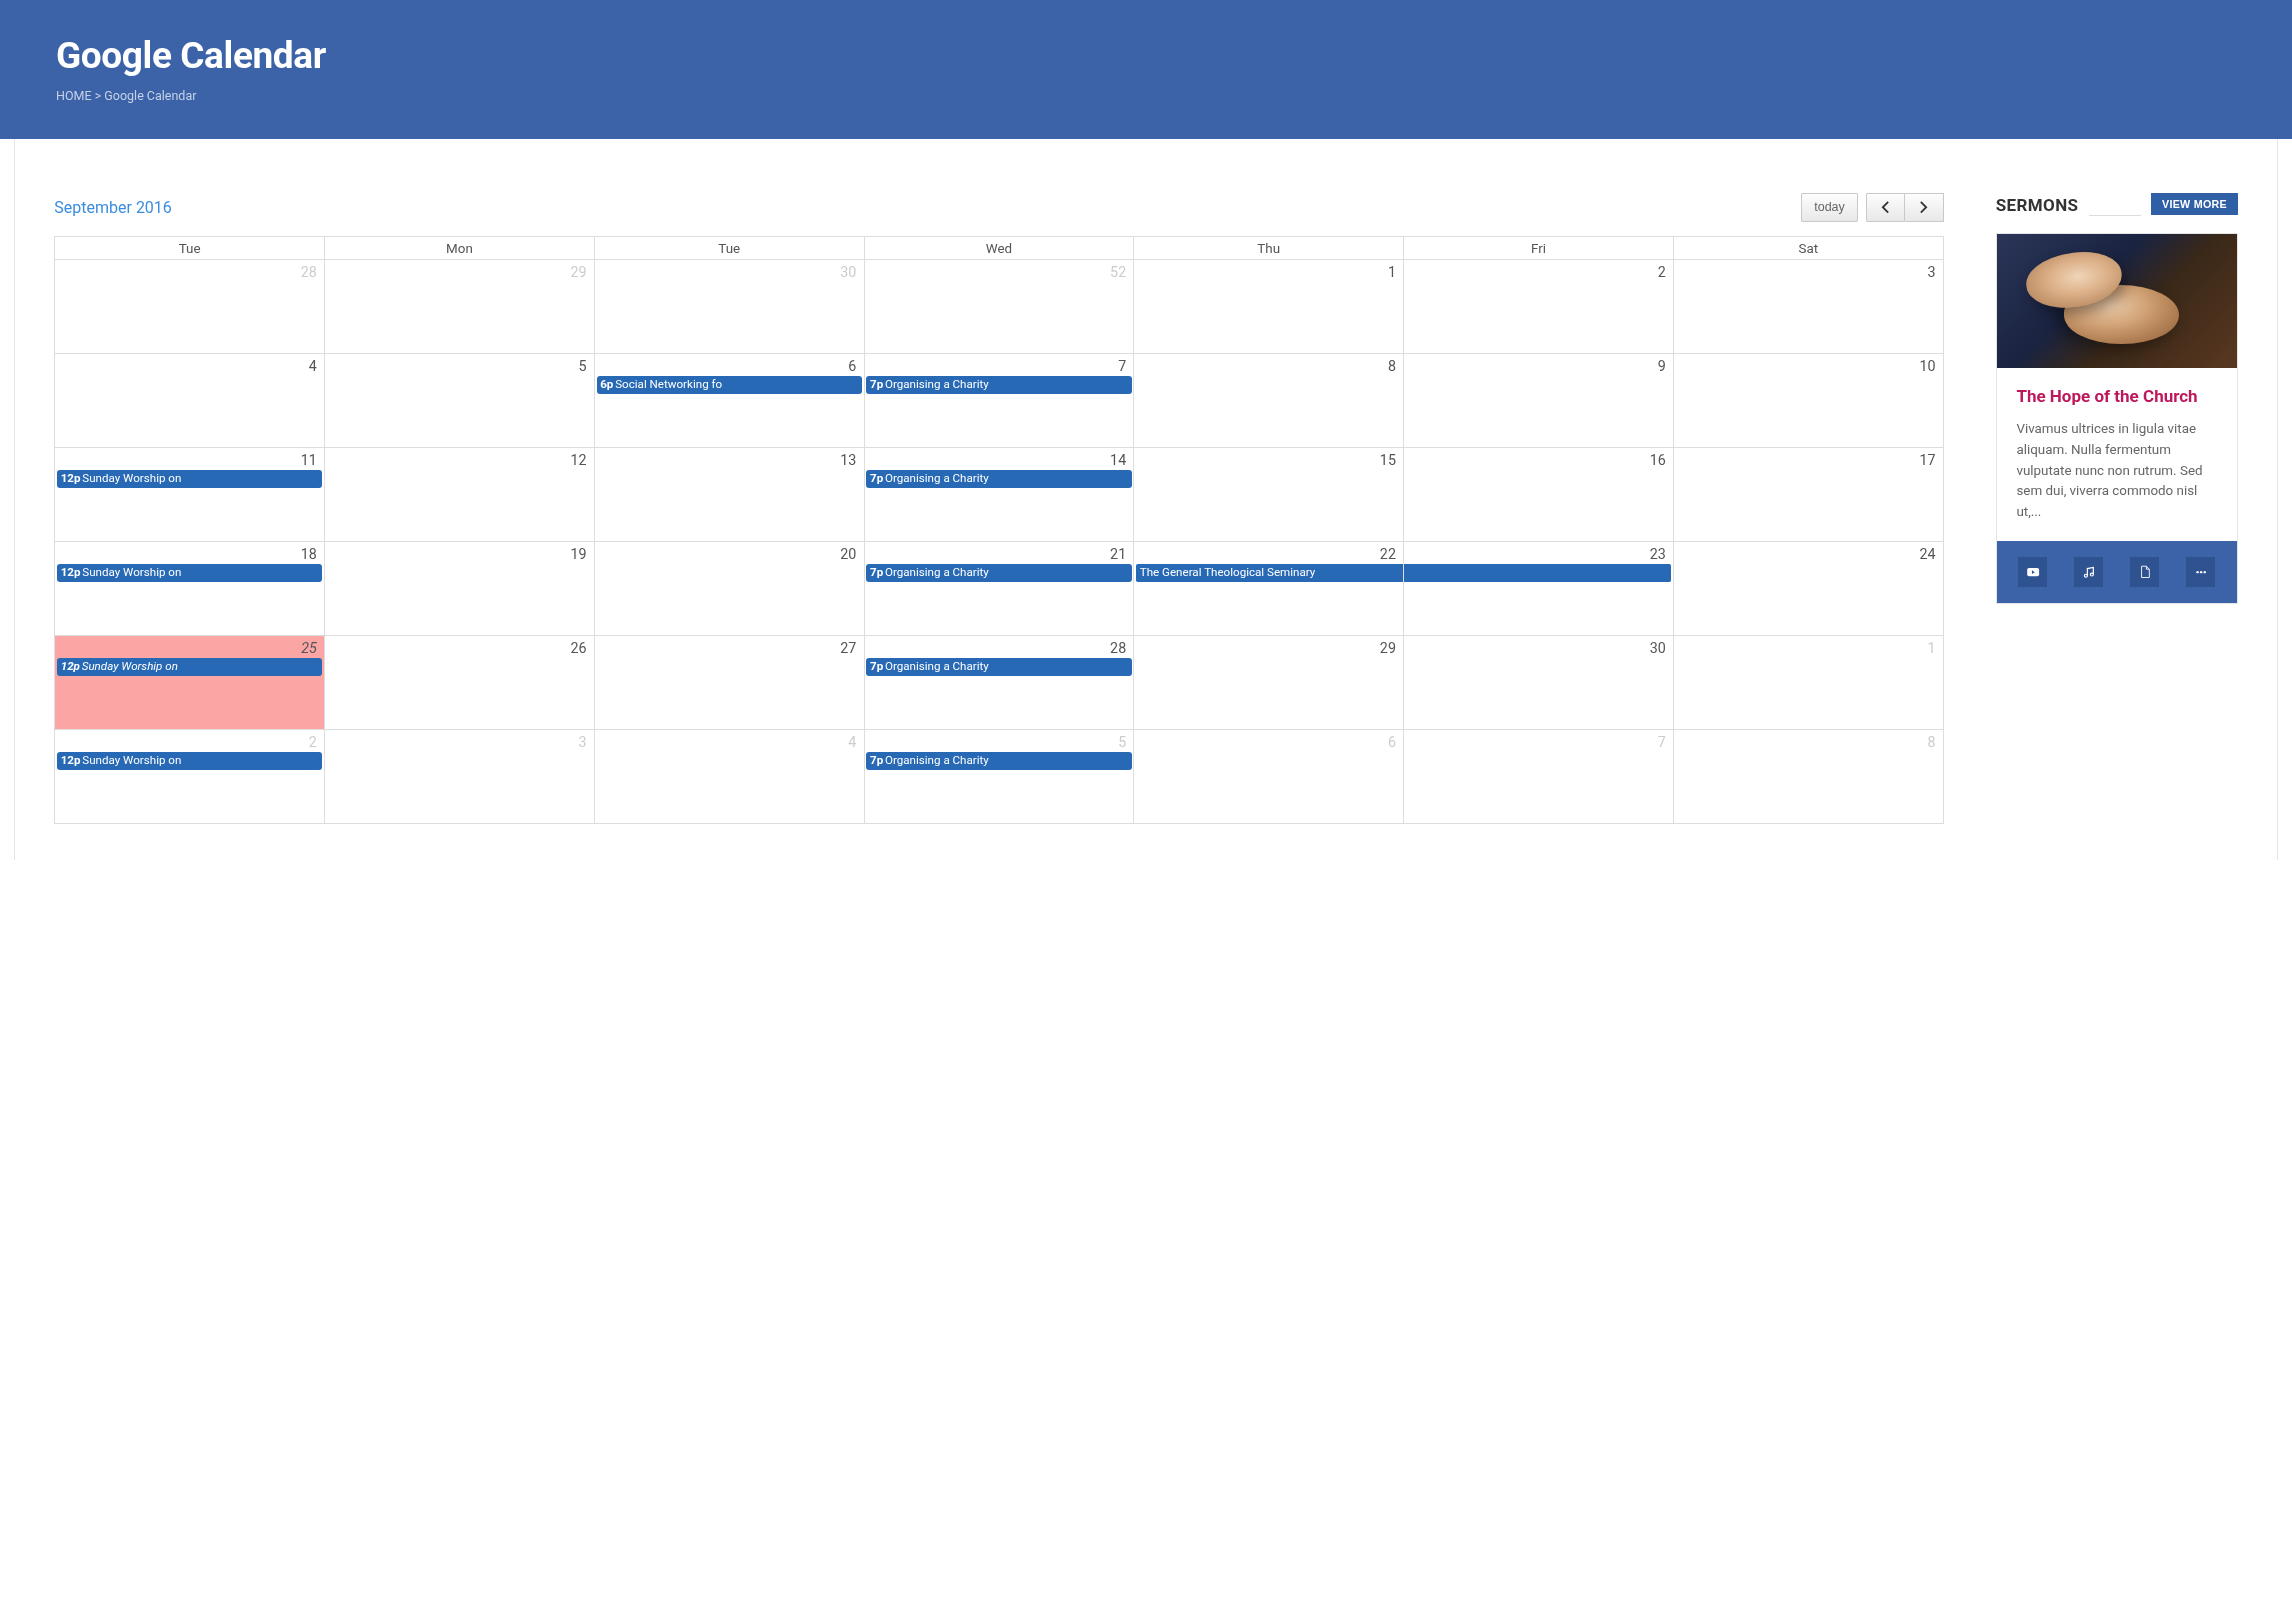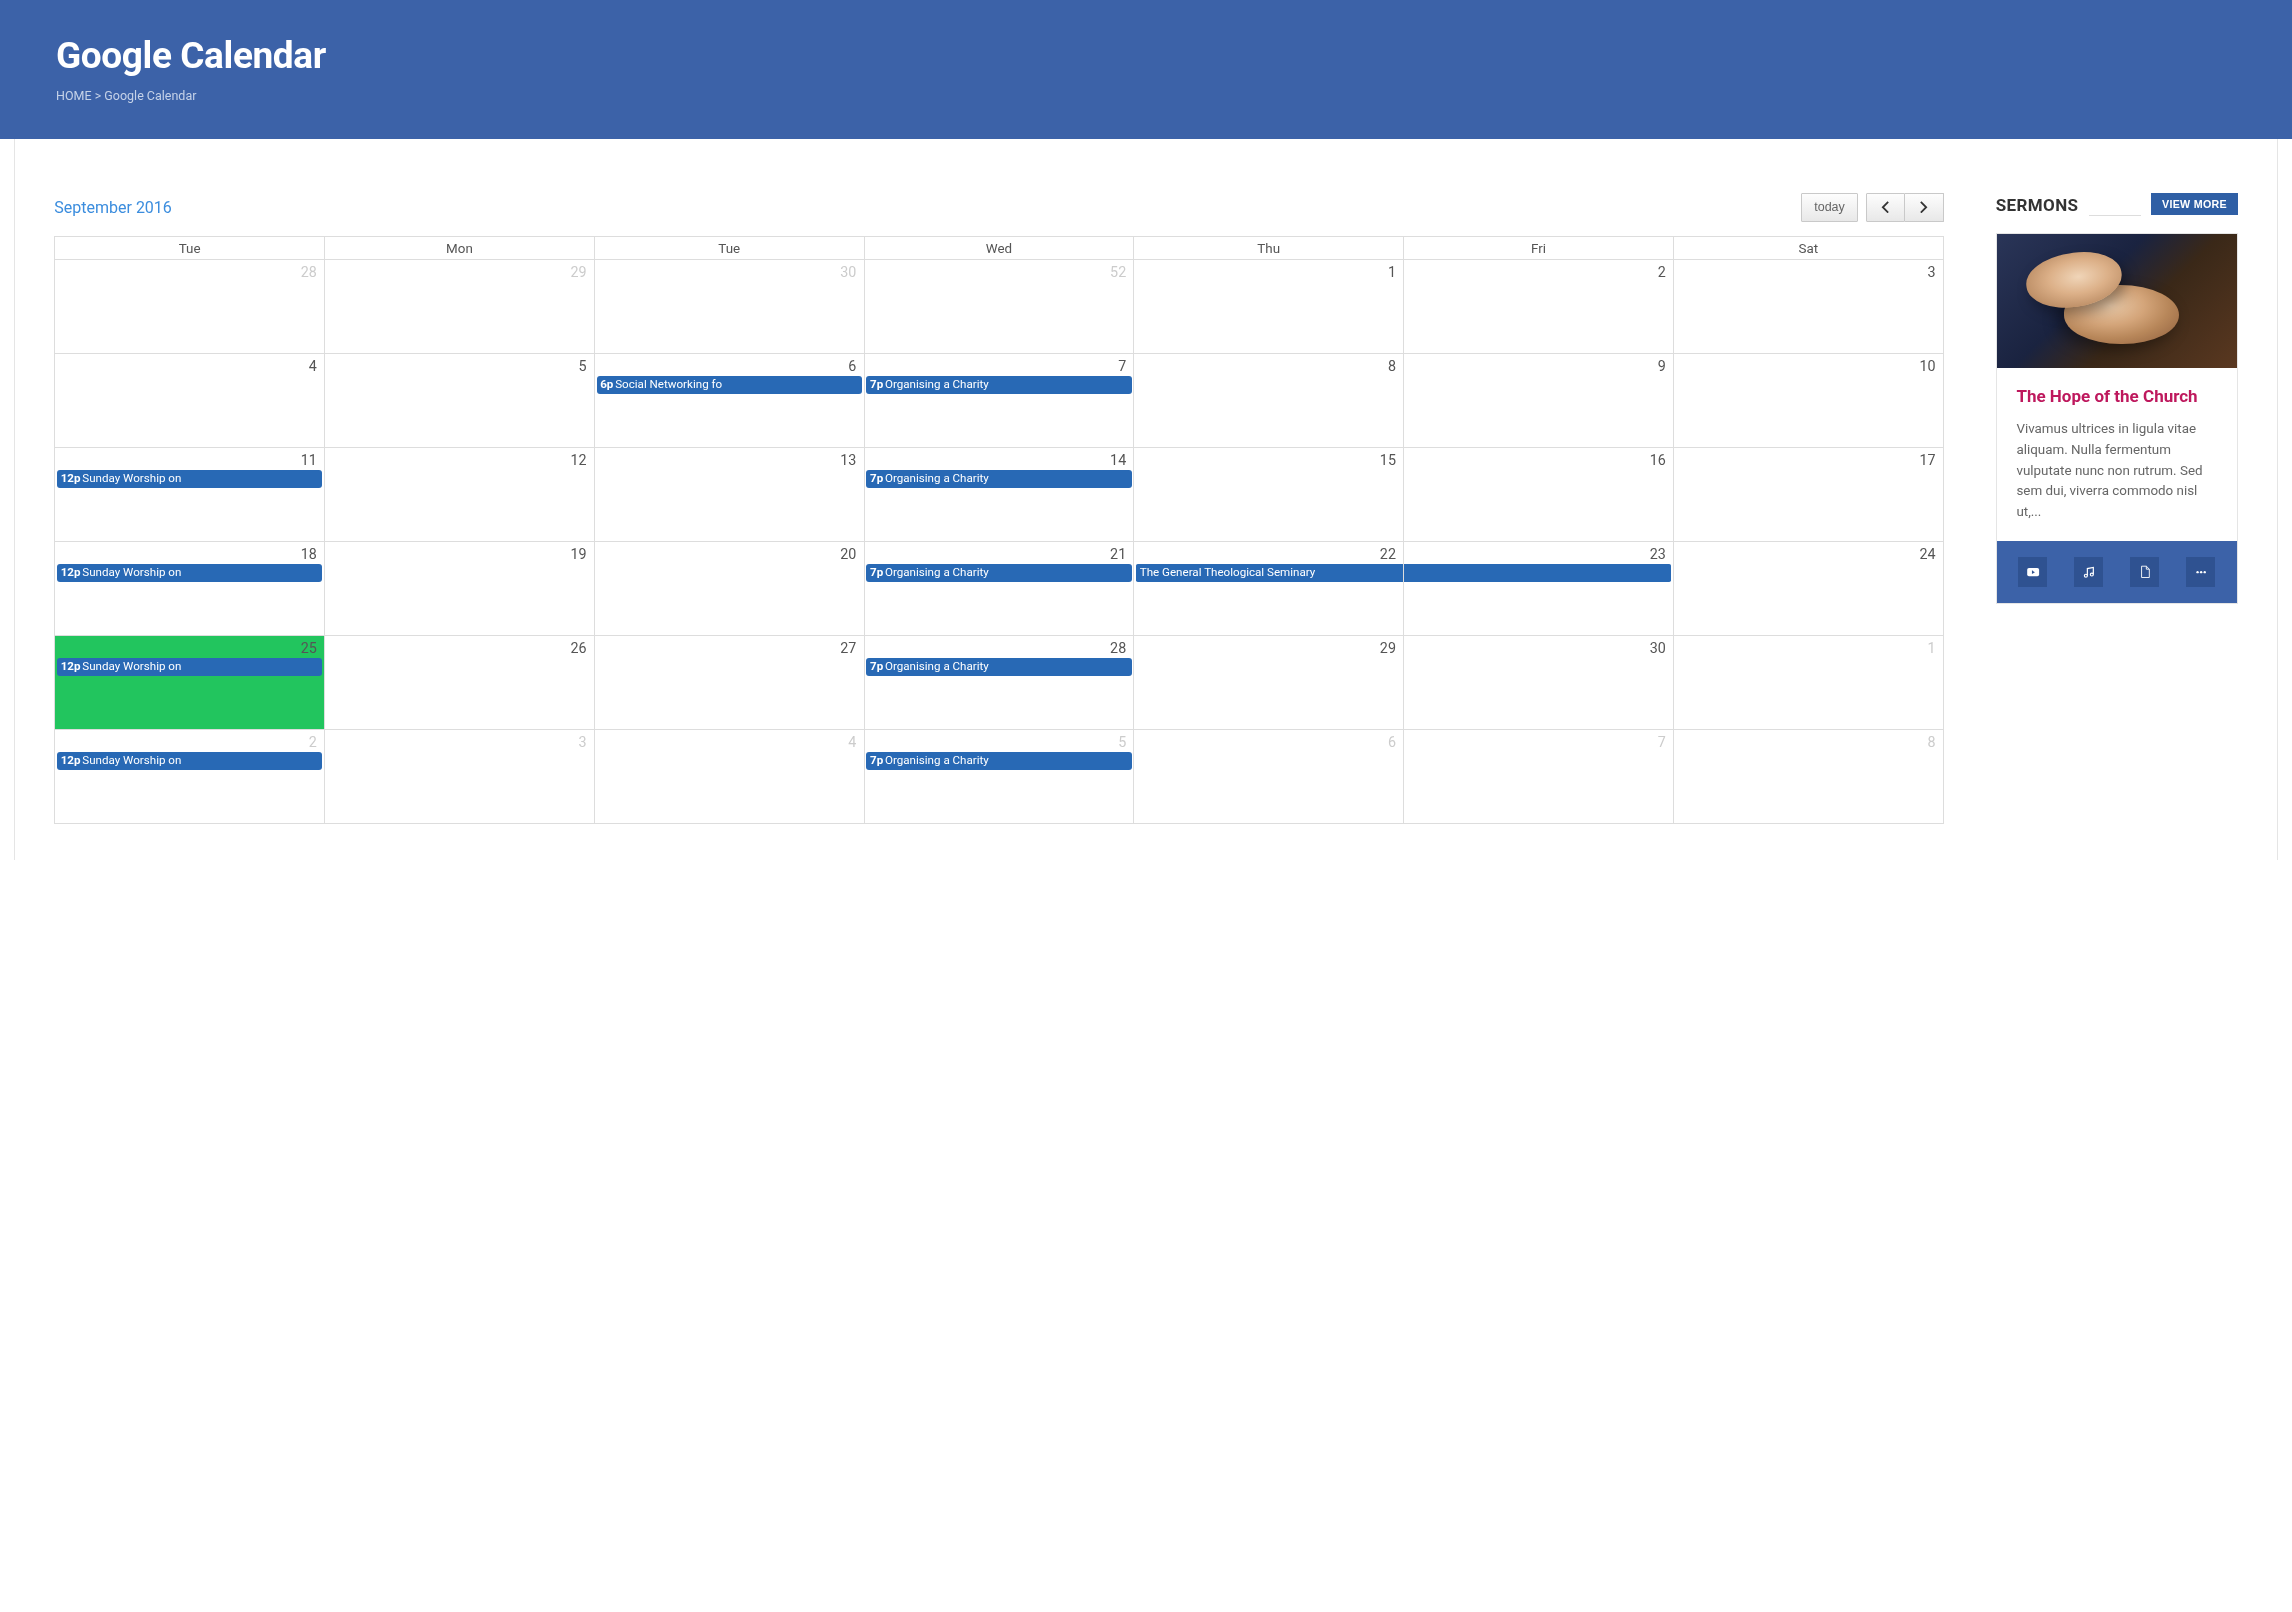--- a/index.html
+++ b/index.html
@@ -17,21 +17,21 @@
 .cal-nav { display: flex; gap: 7.2px; }
 .btn-lite { background: linear-gradient(#fdfdfd, #e8e8e8); border: 0.9px solid #c9c9c9; border-radius: 1px; padding: 5.4px 12.5px; font-size: 12.5px; color: #666; cursor: pointer; height: 29px; display: flex; align-items: center; }
 .btn-group { display: flex; }
 .btn-group .btn-lite:first-child { border-top-right-radius: 0; border-bottom-right-radius: 0; }
 .btn-group .btn-lite:last-child { border-top-left-radius: 0; border-bottom-left-radius: 0; border-left: none; }
 .btn-chev { padding: 5.4px 14.3px; }
 .cal-grid { border: 0.9px solid #ddd; border-collapse: collapse; width: 100%; table-layout: fixed; }
 .cal-grid th { border: 0.9px solid #ddd; padding: 3.6px 0; font-weight: 400; font-size: 13.4px; color: #555; background: #fff; }
 .cal-grid td { border: 0.9px solid #ddd; height: 94px; vertical-align: top; padding: 0; position: relative; background: #fff; overflow: hidden; }
 .cal-grid td.other-month .day-num { color: #ccc; }
-.cal-grid td.today-cell { background: #22c55e; }
+.cal-grid td.today-cell { background: #fca5a5; font-style: italic; }
 .day-num { text-align: right; padding: 3.6px 7.2px 0 0; font-size: 14.3px; color: #555; }
 .evt { background: #2869b5; color: #fff; font-size: 11.6px; padding: 0.9px 3.6px; margin: 1.8px 1.8px 0 1.8px; border-radius: 3px; white-space: nowrap; overflow: hidden; cursor: pointer; line-height: 1.4; }
 .evt .time { font-weight: 700; margin-right: 1.8px; }
 .evt.span { margin-right: -2.7px; border-radius: 1.8px 0 0 1.8px; }
 .evt.span-cont { margin-left: -2.7px; border-radius: 0 1.8px 1.8px 0; padding-left: 3.6px; }
 .side-head { display: flex; align-items: flex-end; justify-content: space-between; margin-bottom: 18px; }
 .side-head h3 { font-size: 17px; font-weight: 700; letter-spacing: 0.4px; color: #333; }
 .side-head .line { flex: 1; height: 0.9px; background: #ddd; margin: 0 10.7px; }
 .view-more { background: #2f5fa5; color: #fff; font-size: 10.7px; font-weight: 700; padding: 5.4px 10.7px; border: none; cursor: pointer; letter-spacing: 0.3px; }
 .sermon-card { border: 0.9px solid #e5e5e5; background: #fff; }

